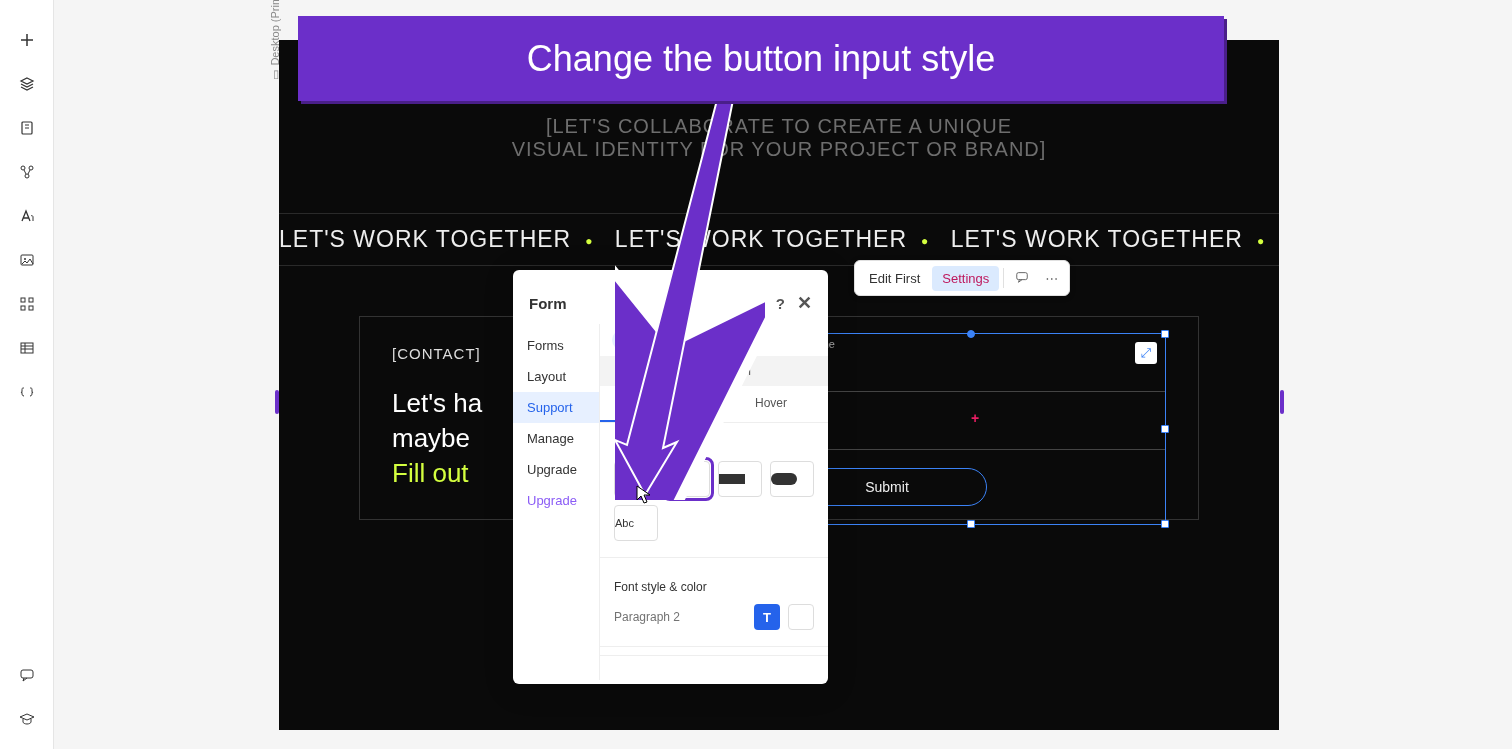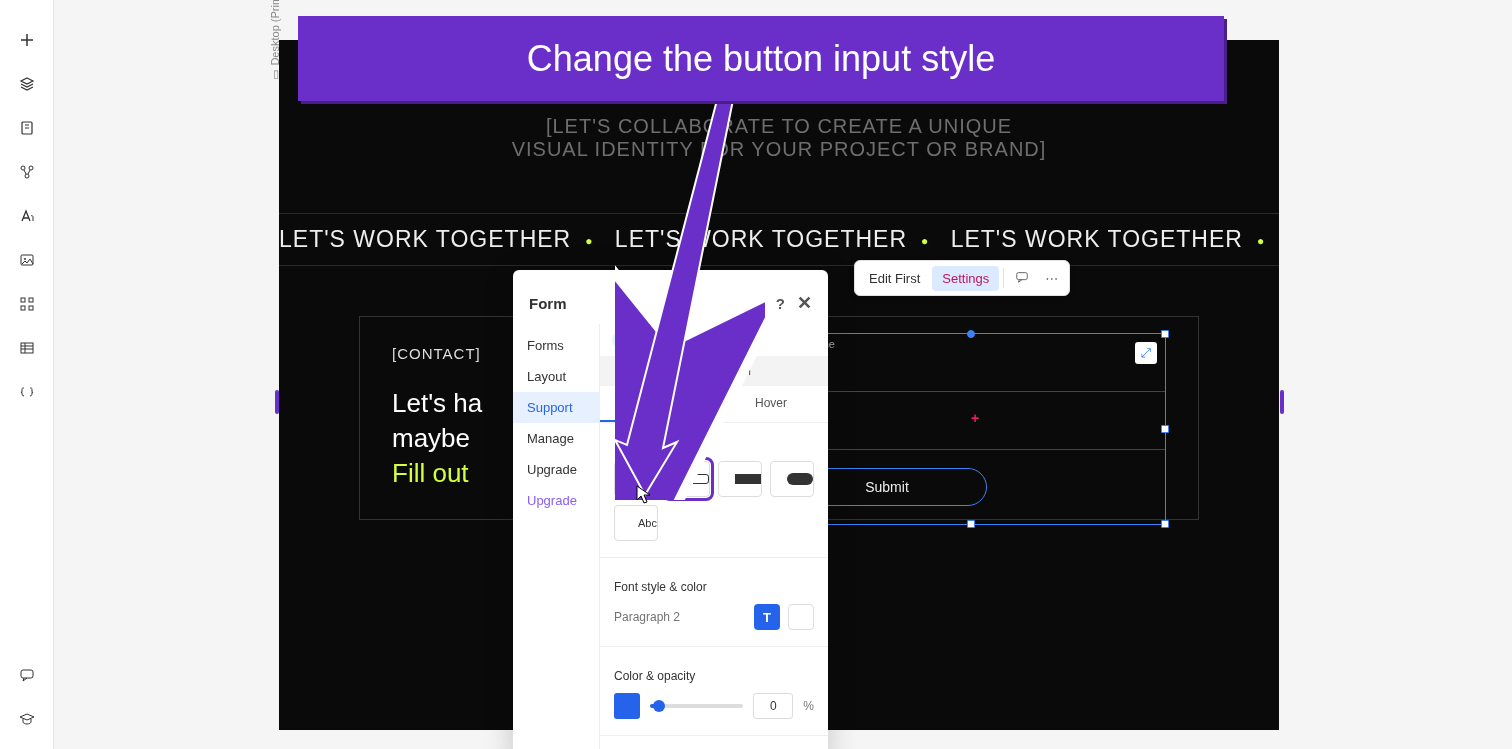--- a/index.html
+++ b/index.html
@@ -67,21 +67,21 @@
 .dp-back-row { display: flex; align-items: center; padding: 6px 12px; }
 .dp-back { background: #e7f0ff; color: #2563eb; padding: 3px 12px 3px 8px; border-radius: 12px; font-size: 12px; cursor: pointer; }
 .dp-back::before { content: "‹ "; }
 .dp-crumb { background: #f3f3f3; padding: 8px 12px; font-size: 12px; color: #555; text-align: center; }
 .dp-tabs { display: flex; border-bottom: 1px solid #eee; }
 .dp-tabs .tab { flex: 1; text-align: center; padding: 10px 0; font-size: 12px; cursor: pointer; color: #555; }
 .dp-tabs .tab.active { color: #2563eb; border-bottom: 2px solid #2563eb; font-weight: 500; }
 .dp-section { padding: 14px 14px 8px; }
 .dp-label { font-size: 12px; color: #333; margin-bottom: 10px; }
 .style-grid { display: flex; gap: 8px; flex-wrap: wrap; }
-.style-opt { width: 44px; height: 36px; border: 1px solid #ddd; border-radius: 4px; display: flex; align-items: center; justify-content: flex-end; cursor: pointer; background: #fff; }
+.style-opt { width: 44px; height: 36px; border: 1px solid #ddd; border-radius: 4px; display: flex; align-items: center; justify-content: flex-start; cursor: pointer; background: #fff; }
 .style-opt.selected { outline: 3px solid #6b2fc9; outline-offset: 1px; }
 .style-opt .rect-outline { width: 26px; height: 10px; border: 1.5px solid #333; }
 .style-opt .rect-rounded { width: 26px; height: 10px; border: 1.5px solid #333; border-radius: 3px; }
 .style-opt .rect-solid { width: 26px; height: 10px; background: #333; }
 .style-opt .pill-solid { width: 26px; height: 12px; background: #333; border-radius: 7px; }
 .style-opt .abc { font-size: 11px; color: #333; }
 .dp-divider { height: 1px; background: #eee; margin: 8px 0; }
 .font-row { display: flex; align-items: center; gap: 8px; }
 .font-row .fname { flex: 1; font-size: 12px; color: #737373; }
 .font-row .tbtn2 { width: 26px; height: 26px; border-radius: 4px; display: flex; align-items: center; justify-content: center; cursor: pointer; }
@@ -292,32 +292,20 @@
         <div class="dp-divider"></div>
         <div class="dp-section">
           <div class="dp-label">Font style &amp; color</div>
           <div class="font-row">
             <div class="fname">Paragraph 2</div>
             <div class="tbtn2 blue">T</div>
             <div class="tbtn2 plain"></div>
           </div>
         </div>
         <div class="dp-divider"></div>
-        <div class="dp-section">
-          <div class="dp-label">Color &amp; opacity</div>
-          <div class="slider-row">
-            <div class="swatch"></div>
-            <div class="slider">
-              <div class="track"></div>
-                <div class="thumb"></div>
-            </div>
-            <div class="numbox">0</div>
-            <div class="pct">%</div>
-          </div>
-        </div>
         <div class="dp-divider"></div>
         <div class="dp-section" style="padding-bottom:2px">
           
         </div>
       </div>
     </div>
   </div>
 </div>
 
 <div class="callout">

